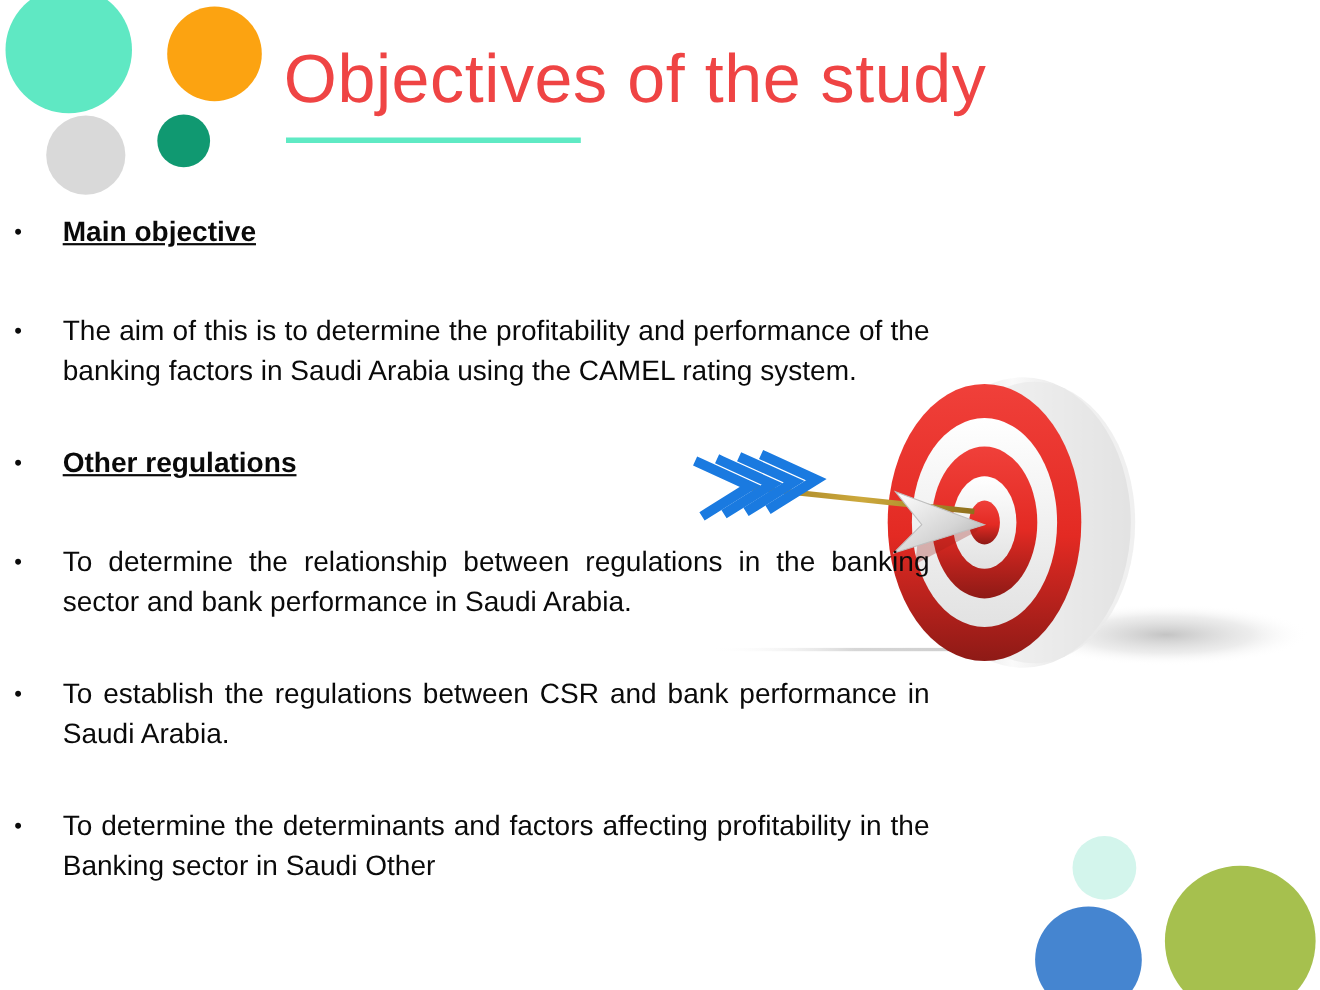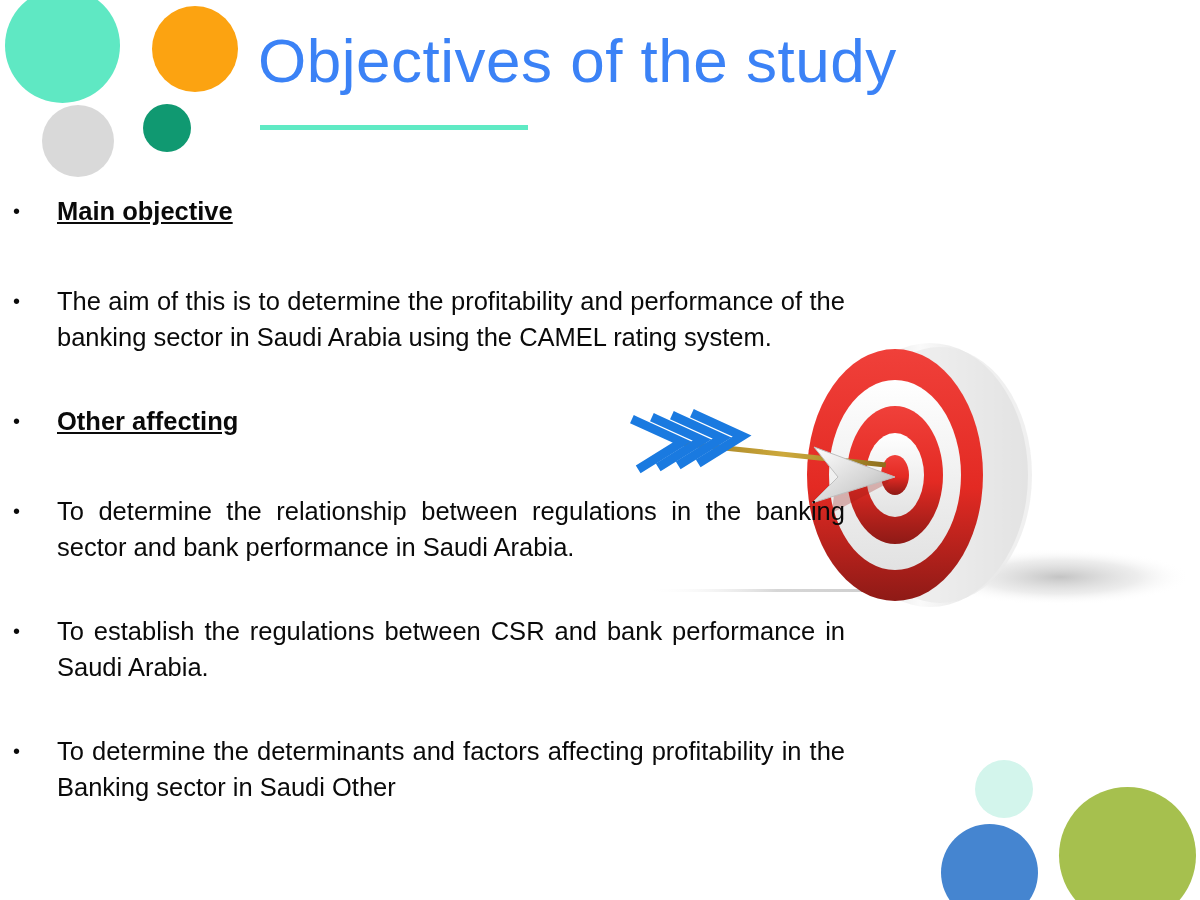--- a/index.html
+++ b/index.html
@@ -29,24 +29,24 @@
   .deco-teal      { left: 143px; top: 104px;  width: 48px;  height: 48px;  background: #109971; }
 
   .deco-mint-sm   { left: 975px;  top: 760px; width: 58px;  height: 58px;  background: #D3F5EC; }
   .deco-blue      { left: 941px;  top: 824px; width: 97px;  height: 97px;  background: #4585D0; }
   .deco-olive     { left: 1059px; top: 787px; width: 137px; height: 137px; background: #A6C04E; }
 
   
   .title {
     position: absolute;
     left: 258px;
-    top: 28px;
+    top: 40px;
     font-size: 62px;
     line-height: 1.08;
-    color: #3b82f6;
+    color: #ef4444;
     font-weight: 400;
     letter-spacing: 0.5px;
     white-space: nowrap;
   }
   .title-rule {
     position: absolute;
     left: 260px;
     top: 125px;
     width: 268px;
     height: 5px;
@@ -184,28 +184,28 @@
 
     <div class="bullet-row heading">
       <span class="bullet-dot">•</span>
       <span class="bullet-text">Main objective</span>
     </div>
 
     <div class="gap-heading"></div>
 
     <div class="bullet-row">
       <span class="bullet-dot">•</span>
-      <span class="bullet-text">The aim of this is to determine the profitability and performance of the banking sector in Saudi Arabia using the CAMEL rating system.</span>
+      <span class="bullet-text">The aim of this is to determine the profitability and performance of the banking factors in Saudi Arabia using the CAMEL rating system.</span>
     </div>
 
     <div class="gap-para"></div>
 
     <div class="bullet-row heading">
       <span class="bullet-dot">•</span>
-      <span class="bullet-text">Other affecting</span>
+      <span class="bullet-text">Other regulations</span>
     </div>
 
     <div class="gap-heading"></div>
 
     <div class="bullet-row">
       <span class="bullet-dot">•</span>
       <span class="bullet-text">To determine the relationship between regulations in the banking sector and bank performance in Saudi Arabia.</span>
     </div>
 
     <div class="gap-para"></div>

